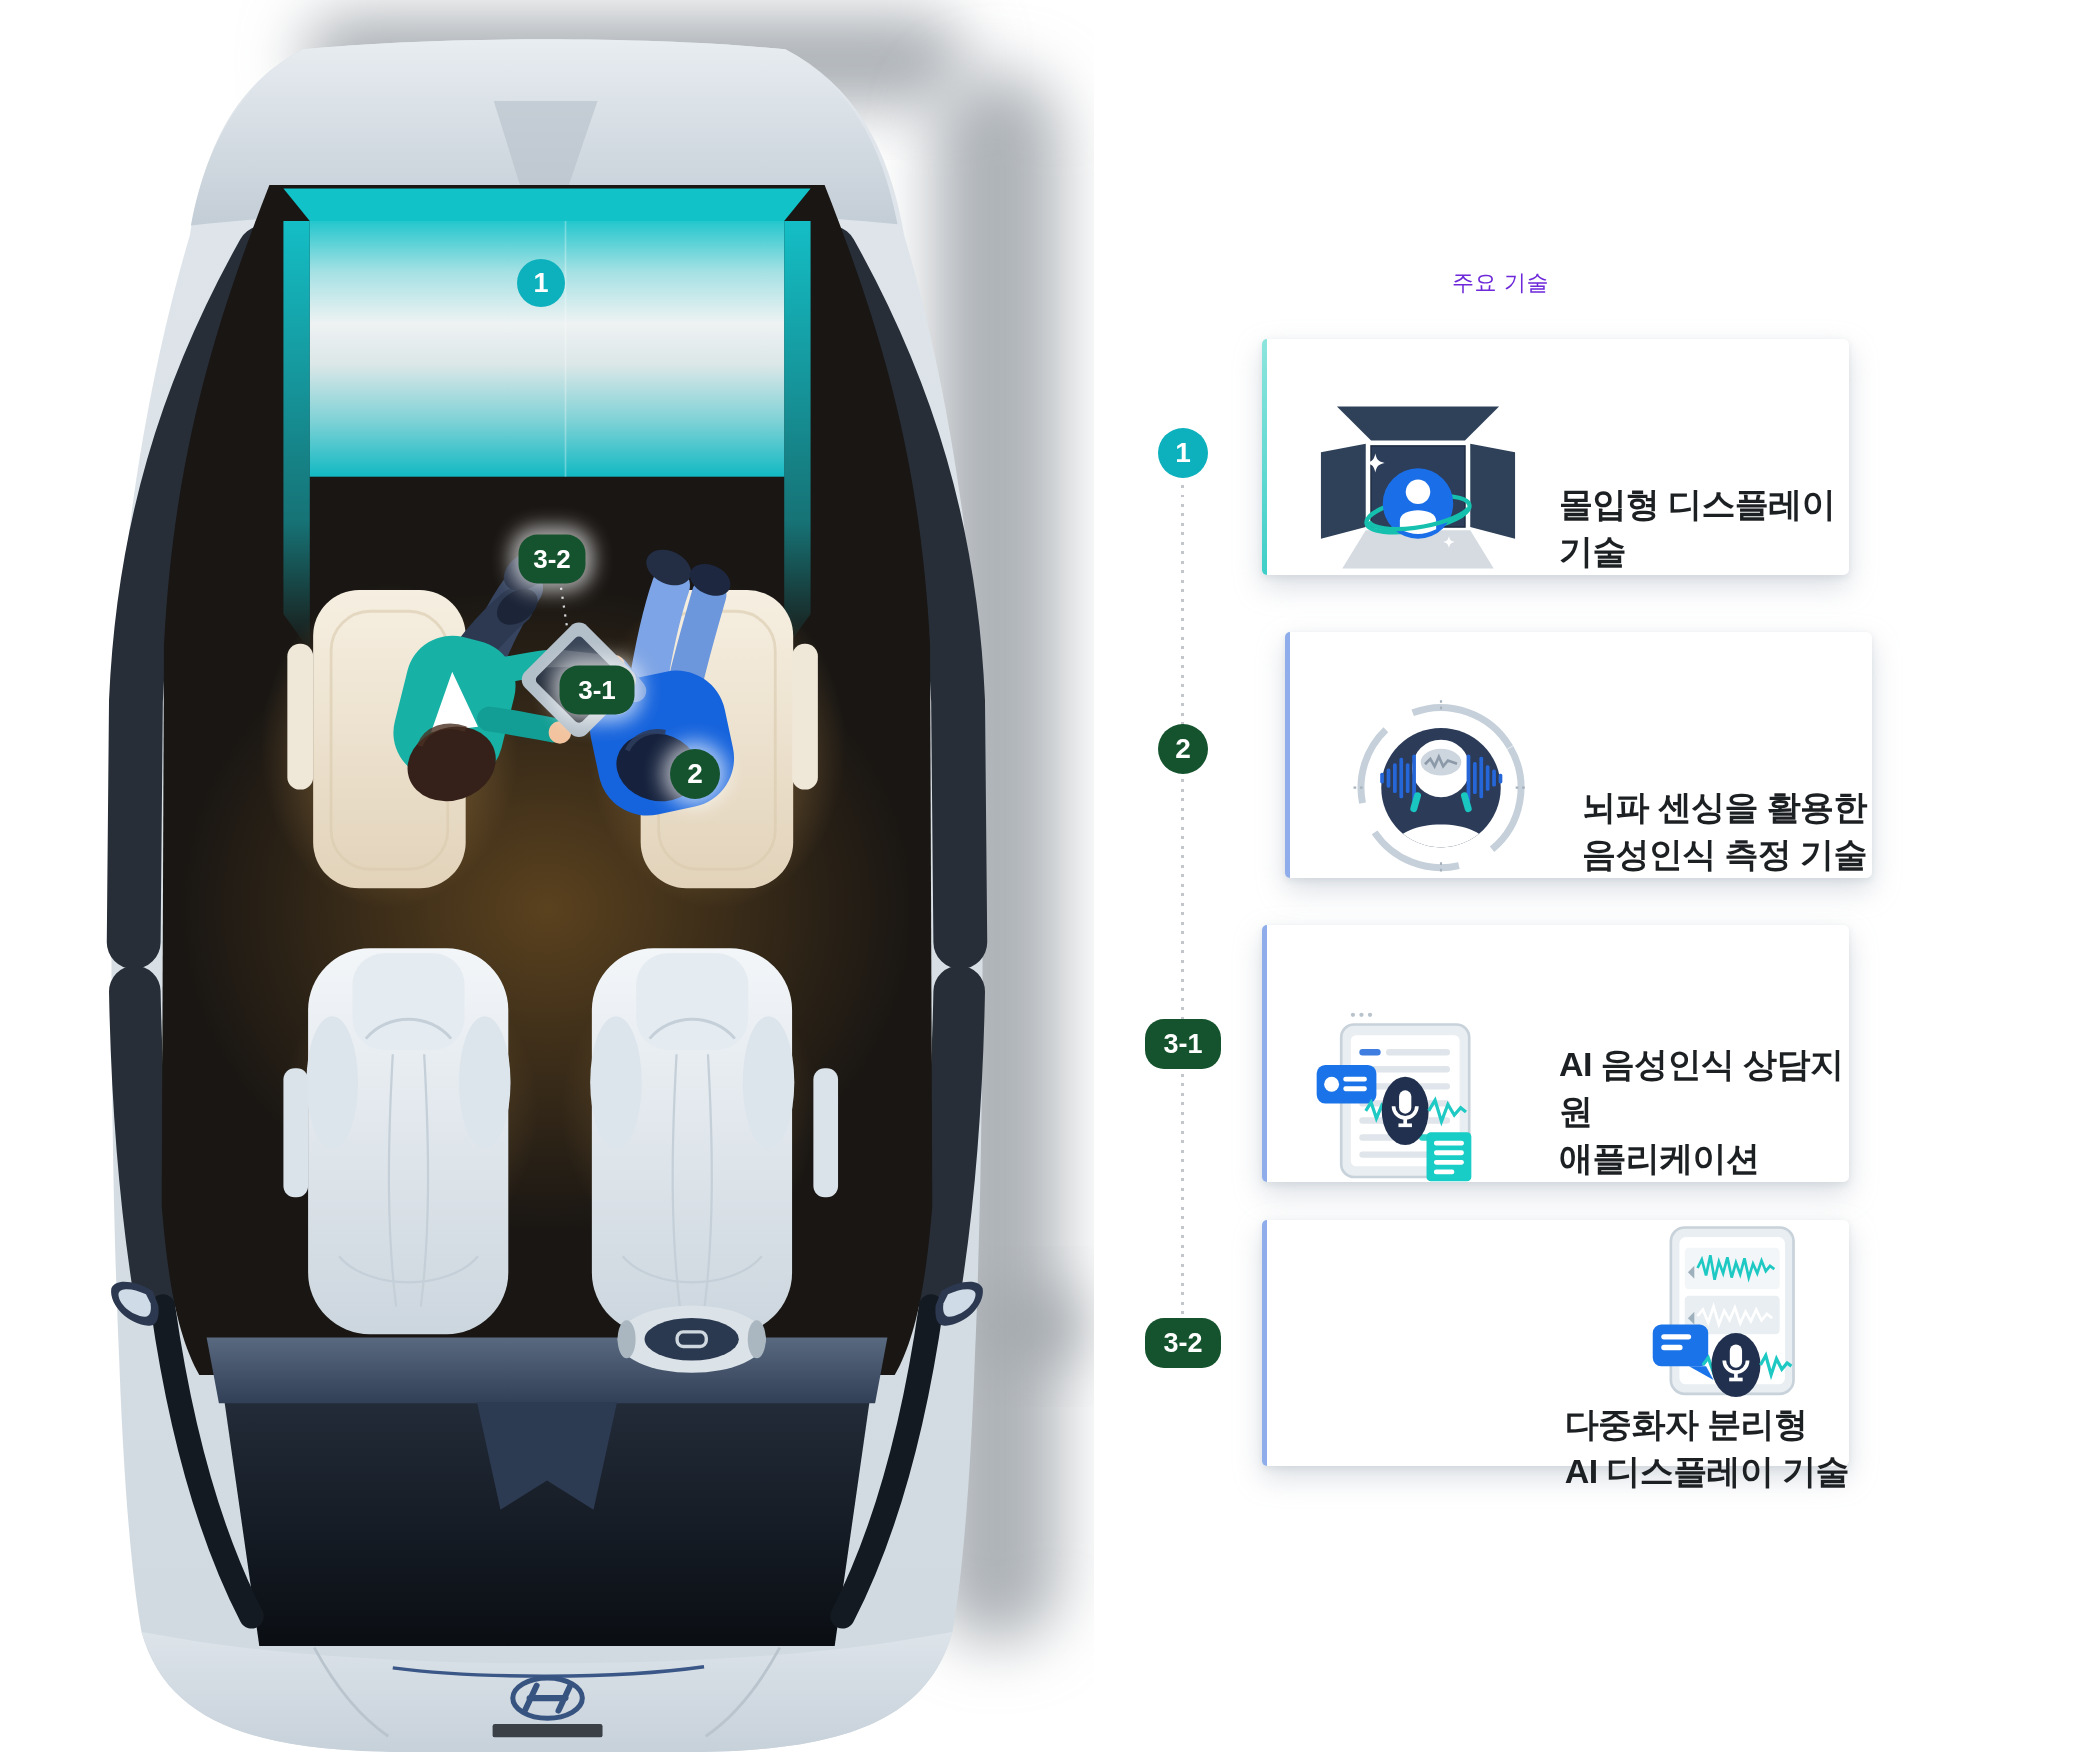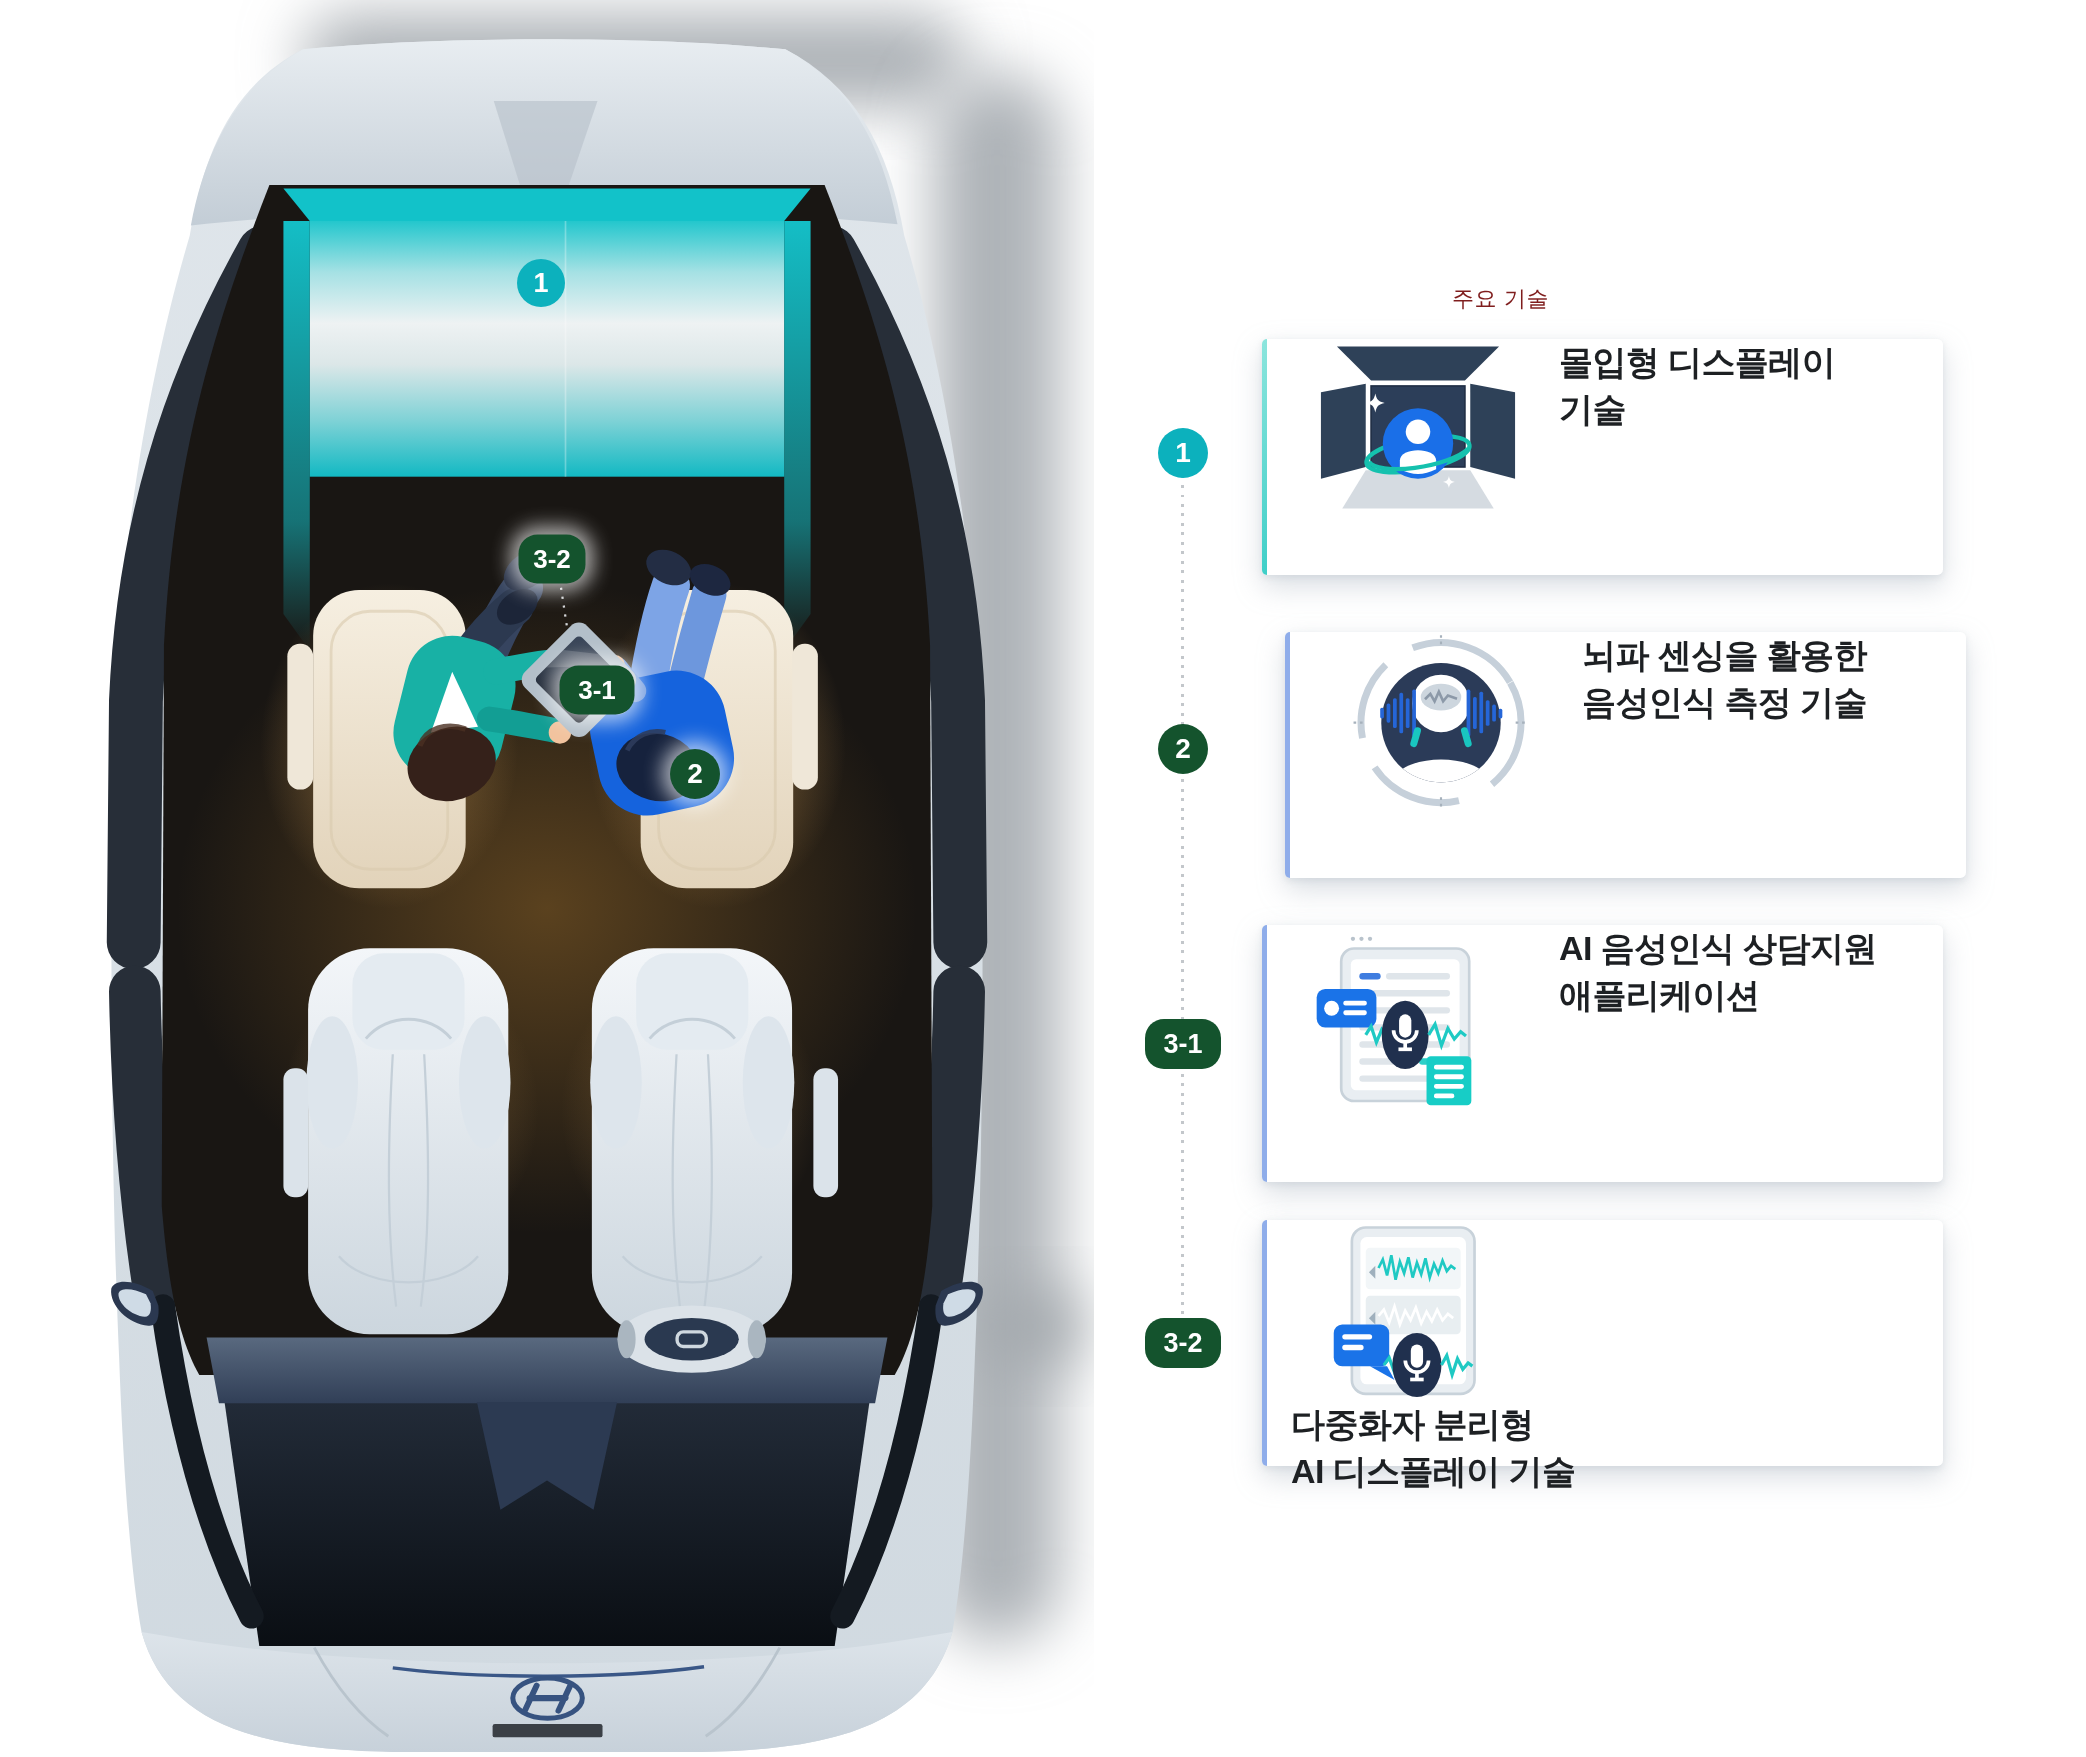--- a/index.html
+++ b/index.html
@@ -1,22 +1,22 @@
 <!DOCTYPE html>
 <html style="font-size:9px"><head>
 <meta charset="utf-8">
 <style>
   html,body{margin:0;padding:0;background:#ffffff;}
   #stage{position:relative;width:2087px;height:1757px;background:#ffffff;overflow:hidden;
          font-family:"Liberation Sans","DejaVu Sans",sans-serif;}
   
-  .panel-title{position:absolute;left:1452px;top:284px;font-size:22px;color:#7f1d1d;letter-spacing:0.6px;}
-  .card{position:absolute;left:1262px;width:681px;background:#fff;border-radius:5.6px;
+  .panel-title{position:absolute;left:1452px;top:268px;font-size:22px;color:#6d28d9;letter-spacing:0.6px;}
+  .card{position:absolute;left:1262px;width:587px;background:#fff;border-radius:5.6px;
         box-shadow:0 11.2px 28px rgba(160,172,184,.38),0 2.2px 6.7px rgba(160,172,184,.22);
-        display:flex;align-items:flex-start;}
+        display:flex;align-items:flex-end;}
   .card::before{content:'';position:absolute;left:0;top:0;bottom:0;width:5px;border-radius:5.6px 0 0 5.6px;}
   .card-1{top:339px;height:236px;} .card-1::before{background:linear-gradient(#8ce5dd,#3fcfc8);}
   .card-2{top:632px;height:246px;margin-left:23px;} .card-2::before{background:#8fadea;}
   .card-3{top:925px;height:257px;} .card-3::before{background:#8fadea;}
   .card-4{top:1220px;height:246px;flex-direction:column;} .card-4::before{background:#8fadea;}
   .card .icon{width:224px;margin-left:44px;flex:0 0 auto;}
   .card .icon svg{display:block;width:100%;height:auto;}
   .card .txt{margin-left:29px;font-size:34px;font-weight:800;color:#1d2023;line-height:47px;letter-spacing:-0.6px;}
   
   .tl-line{position:absolute;left:1181px;top:466px;width:2.8px;height:875px;

